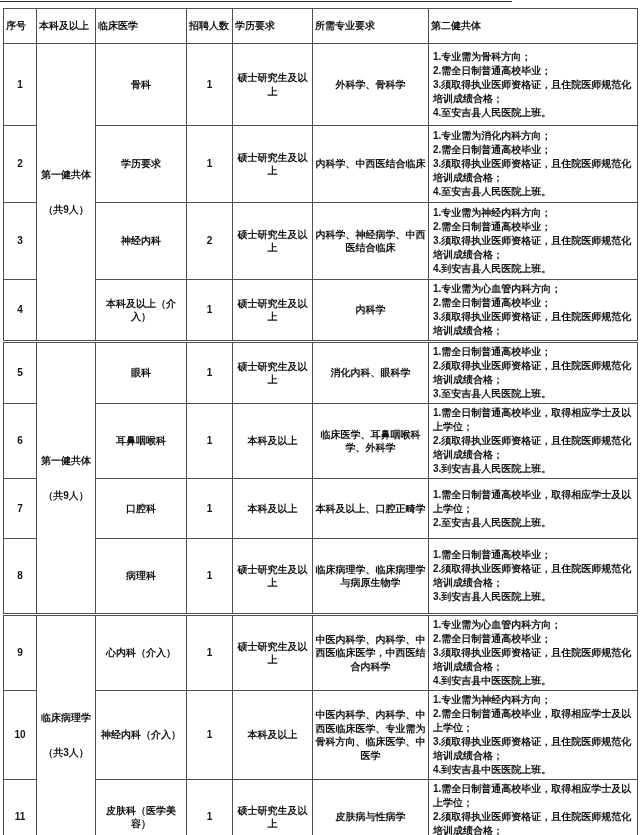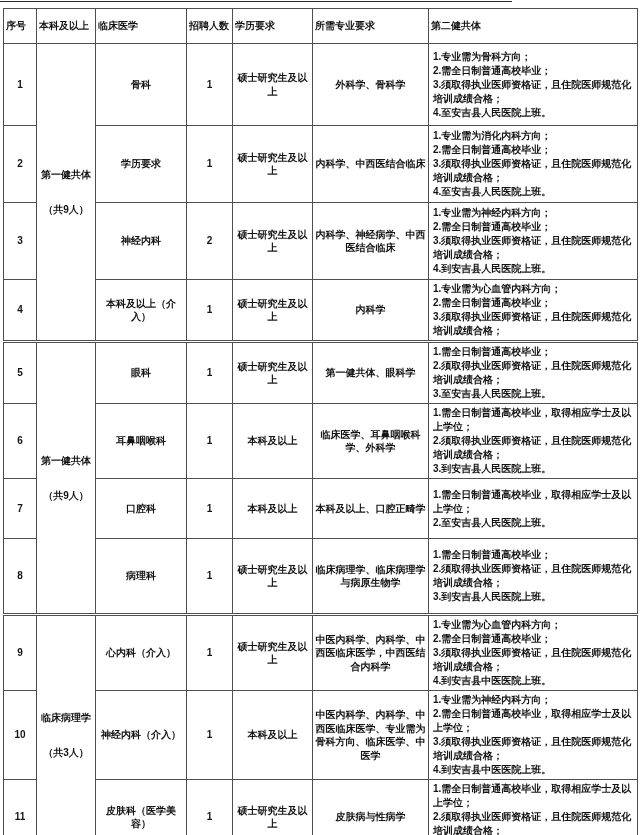--- a/index.html
+++ b/index.html
@@ -102,21 +102,21 @@
         </tr>
         <tr class="section-start" style="height: 62px;">
           <td>5</td>
           <td rowspan="4" class="unit-cell">
             <div>第一健共体</div>
             <div class="unit-line2">（共9人）</div>
           </td>
           <td>眼科</td>
           <td>1</td>
           <td>硕士研究生及以上</td>
-          <td>第一健共体、眼科学</td>
+          <td>消化内科、眼科学</td>
           <td class="req">1.需全日制普通高校毕业；
 2.须取得执业医师资格证，且住院医师规范化培训成绩合格；
 3.至安吉县人民医院上班。</td>
         </tr>
         <tr style="height: 65px;">
           <td>6</td>
           <td>耳鼻咽喉科</td>
           <td>1</td>
           <td>本科及以上</td>
           <td>临床医学、耳鼻咽喉科学、外科学</td>

